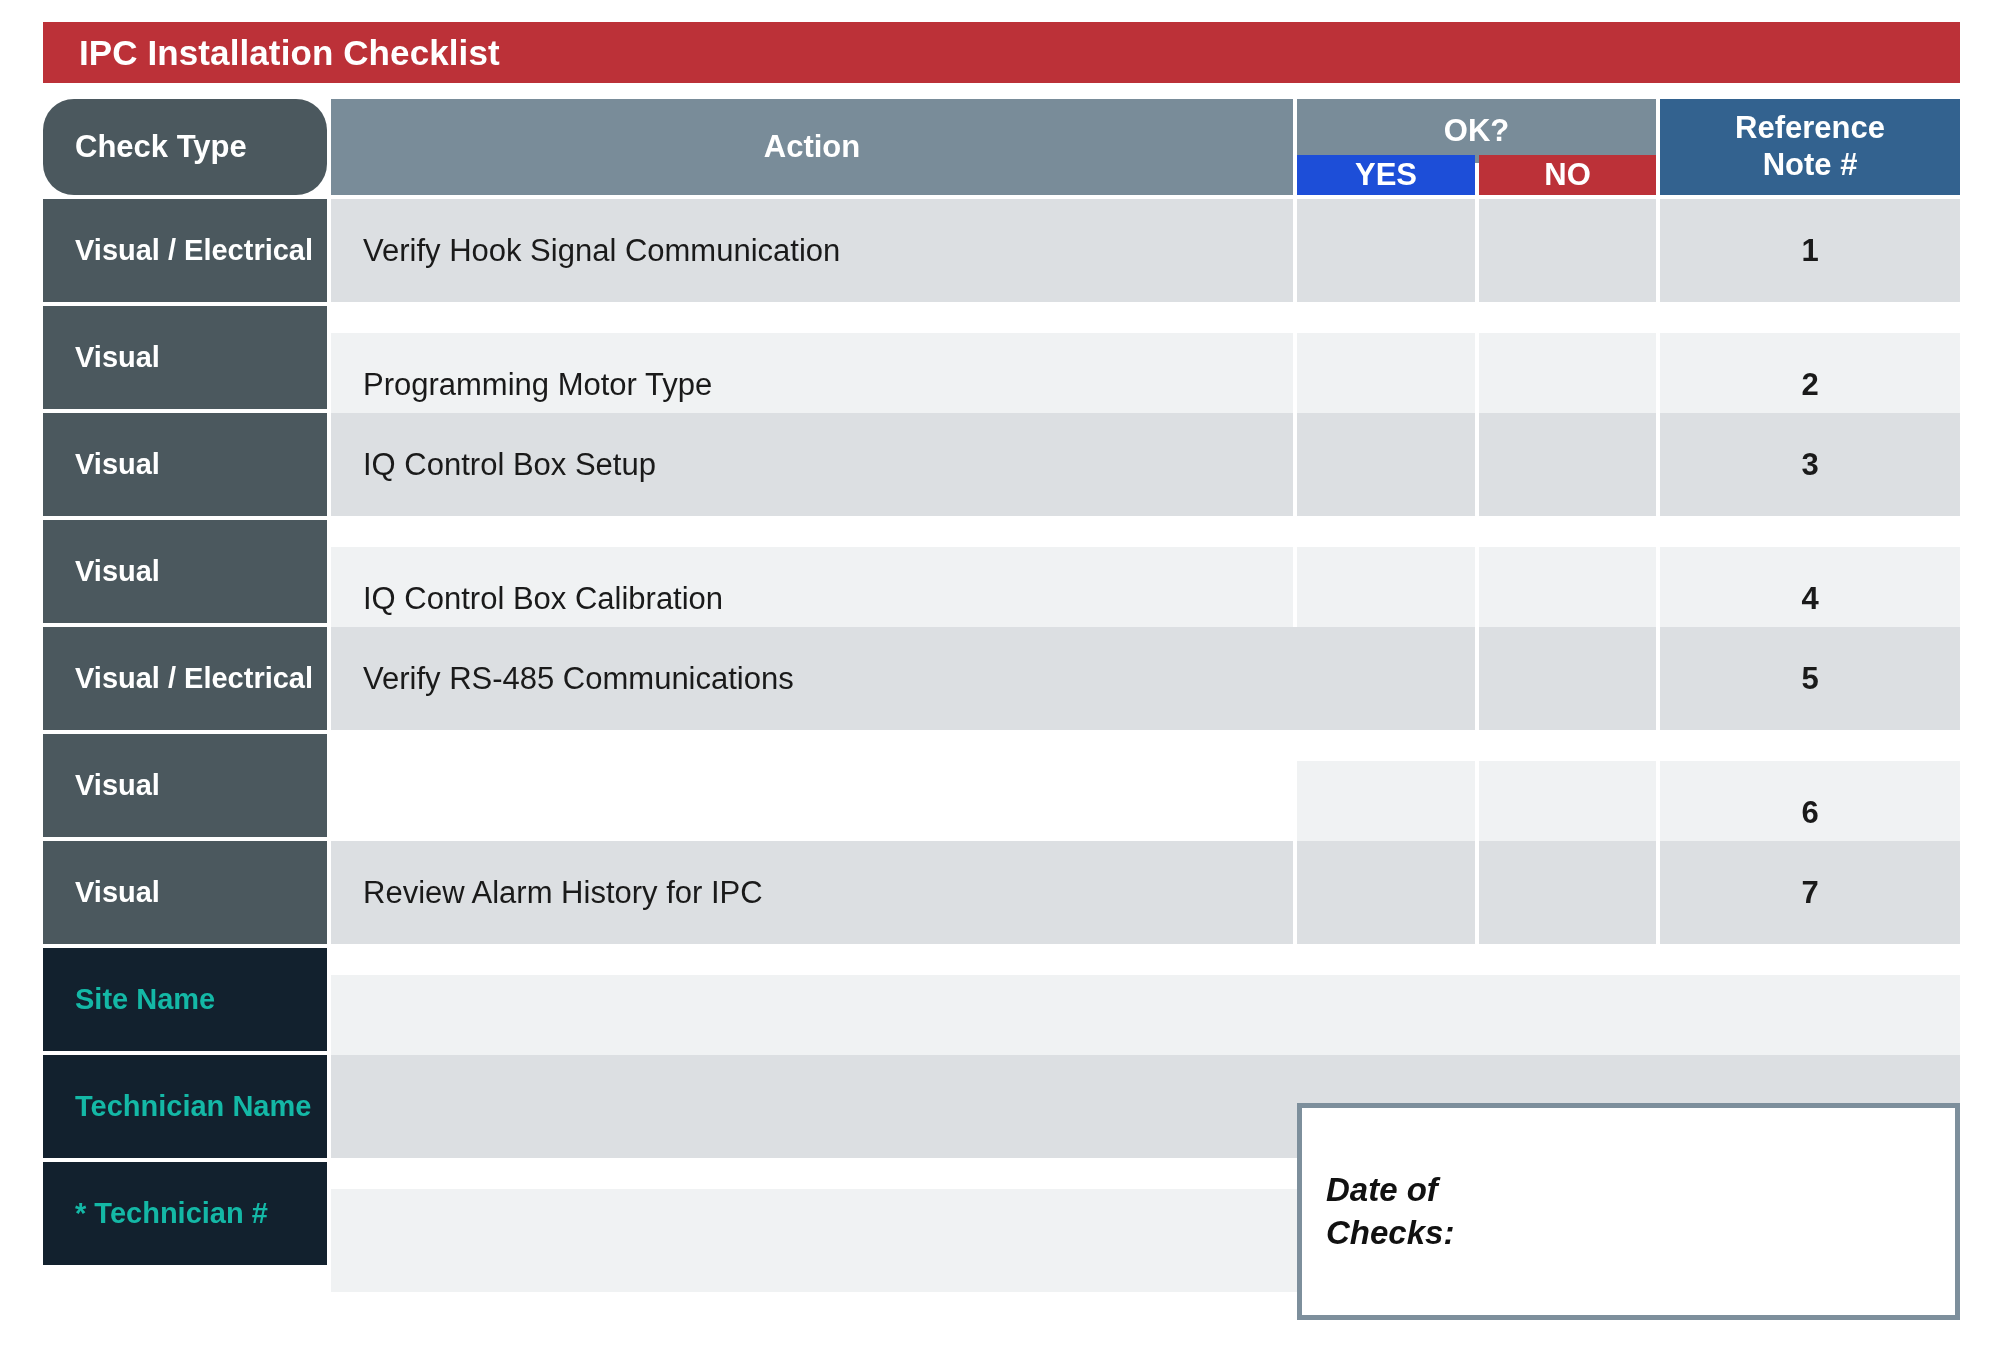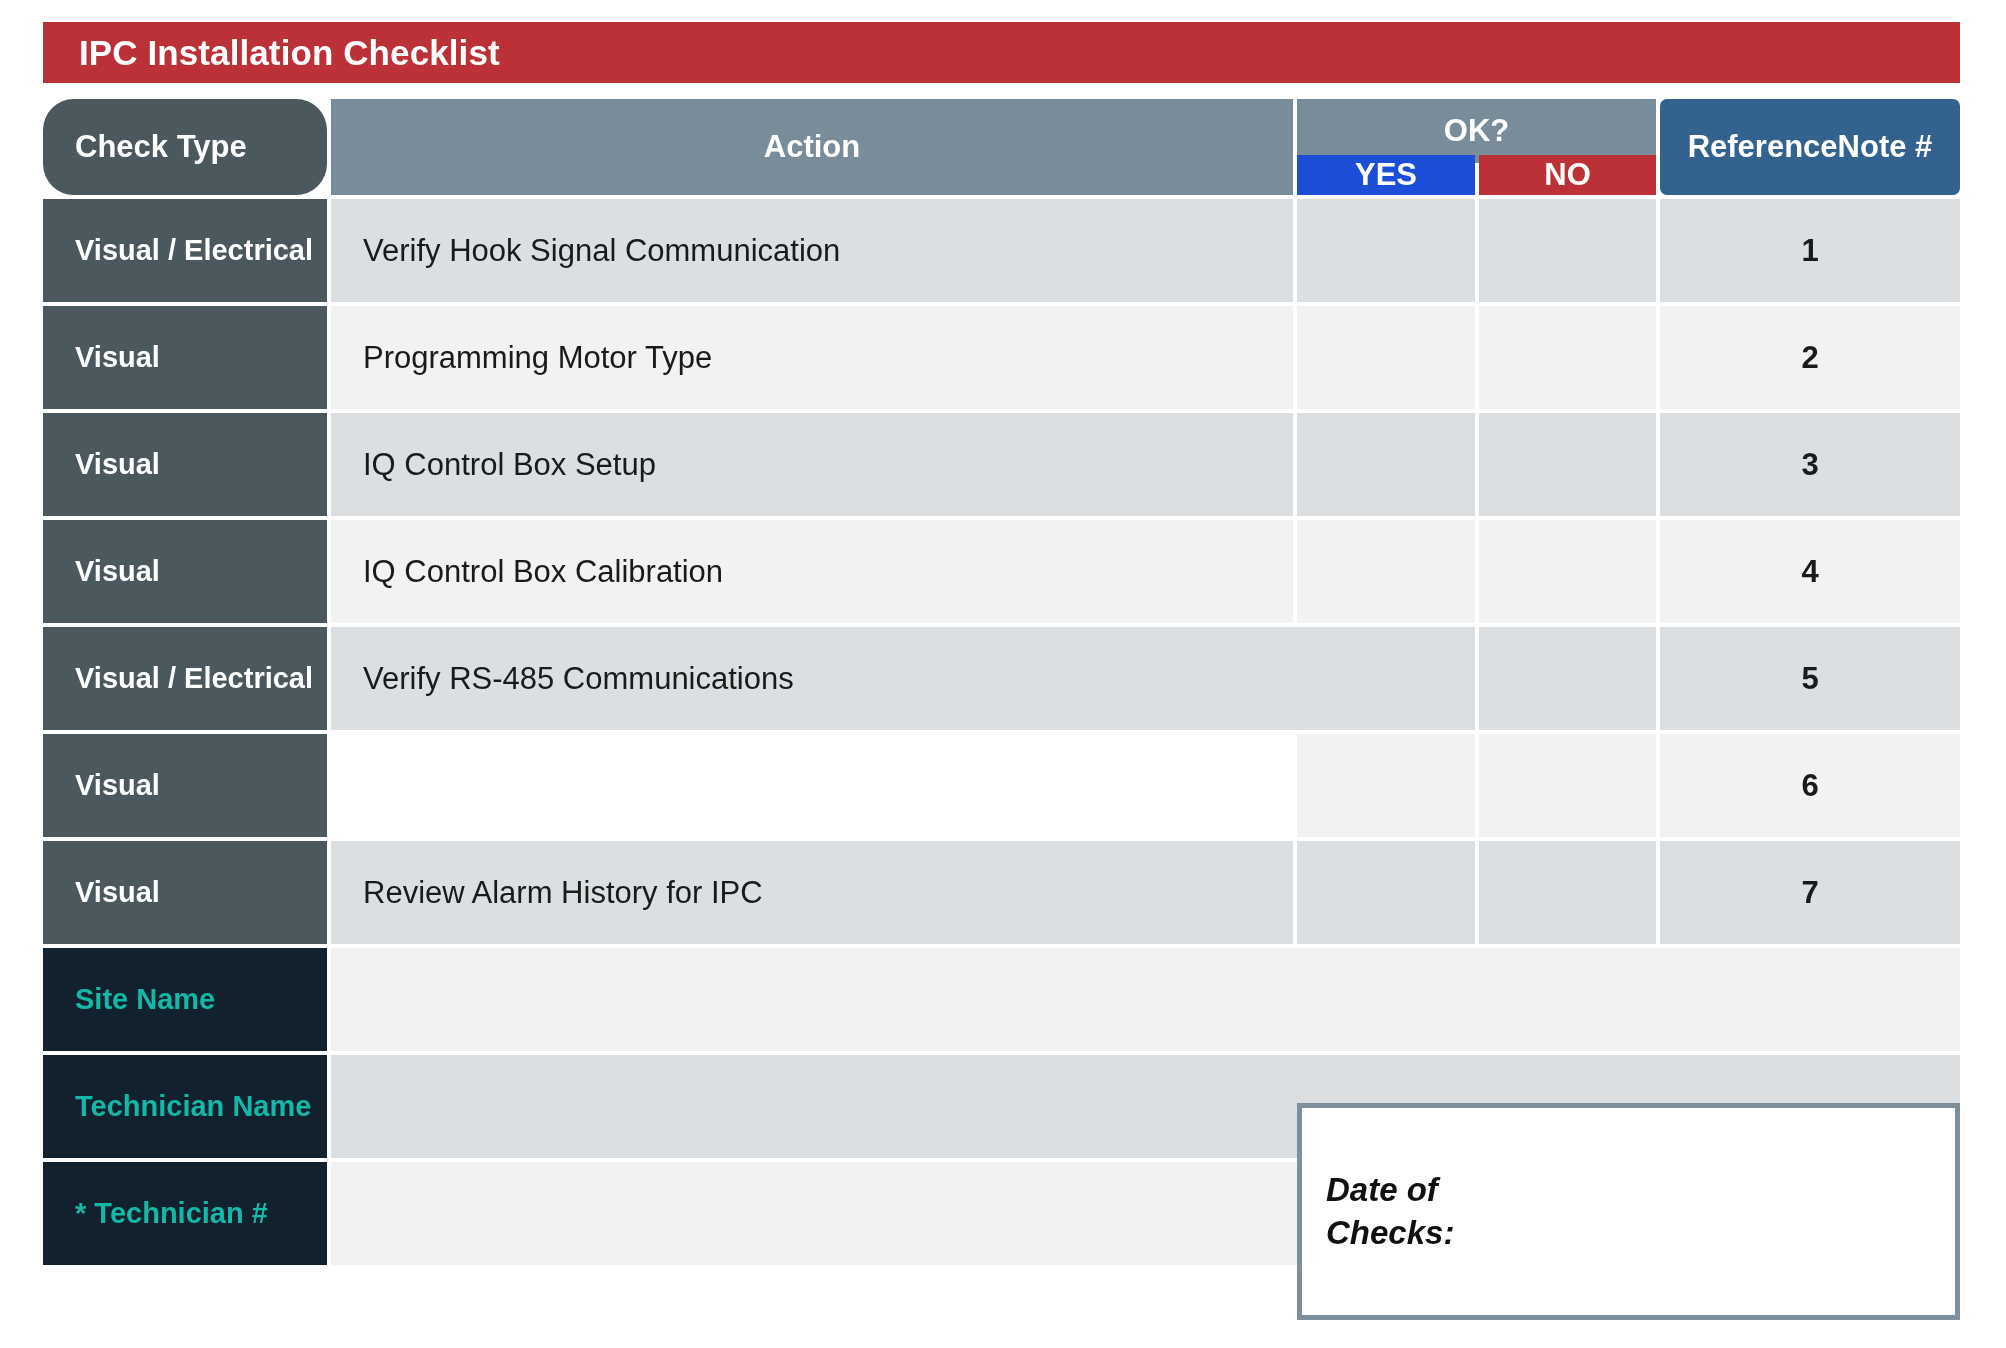--- a/index.html
+++ b/index.html
@@ -79,22 +79,21 @@
     color: #ffffff;
     font-size: 31px;
     font-weight: bold;
   }
   .hdr-blue {
     background: #33628f;
     color: #ffffff;
     font-size: 31px;
     font-weight: bold;
     line-height: 1.18;
-    flex-direction: row;
-    border-radius: 7px;
+    flex-direction: column;
   }
 
   
   .type-cell {
     background: #4b585e;
     color: #ffffff;
     font-size: 29px;
     font-weight: bold;
   }
   .label-cell {
@@ -106,21 +105,21 @@
   .data-cell {
     color: #1a1a1a;
     font-size: 31px;
     font-weight: normal;
   }
   .data-cell.num {
     font-weight: bold;
     font-size: 31px;
   }
   .band-a { background: #dcdfe2; }
-  .band-b { background: #f0f2f3; }
+  .band-b { background: #f0f2f3; margin-top: 27px; }
 
   
   .date-box {
     position: absolute;
     left: 1297px;
     top: 1103px;
     width: 663px;
     height: 217px;
     background: #ffffff;
     border: 5px solid #7d8f9c;

